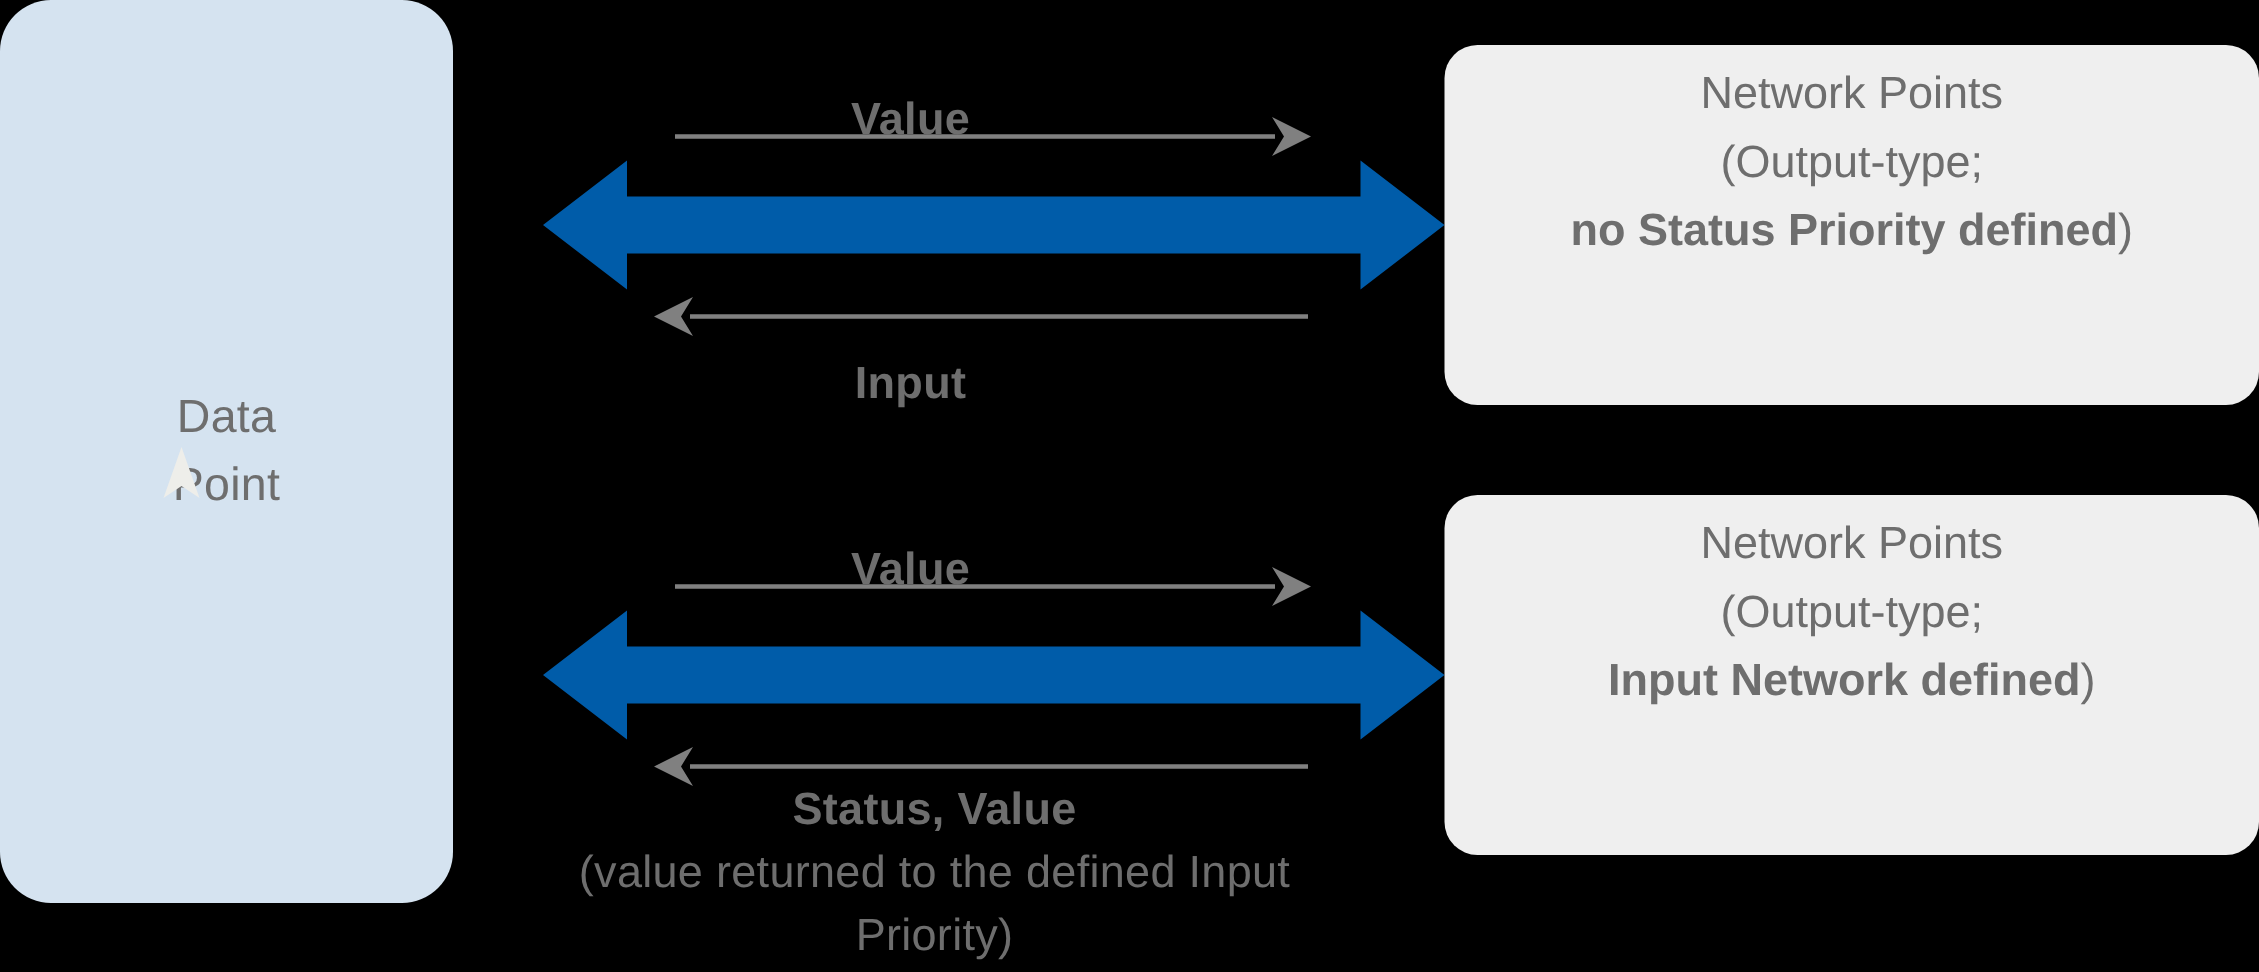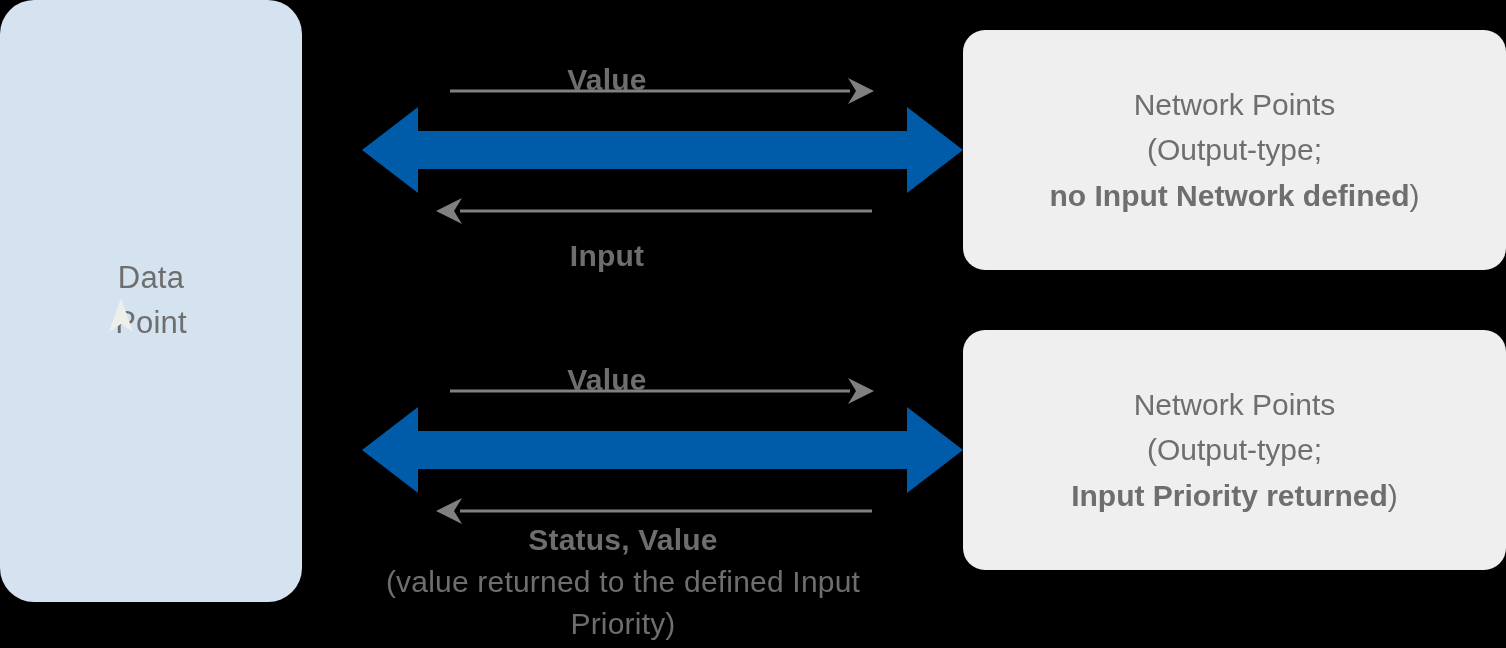--- a/index.html
+++ b/index.html
@@ -51,21 +51,20 @@
   }
 
   
   .np-box {
     position: absolute;
     left: 963px;
     width: 543px;
     background: #efefef;
     border-radius: 22px;
     display: flex;
-    align-items: center;
     justify-content: center;
     box-sizing: border-box;
     padding: 10px 24px;
   }
   .np-box-top    { top: 30px;  height: 240px; }
   .np-box-bottom { top: 330px; height: 240px; }
 
   .np-text {
     color: #6e6e6e;
     font-size: 30px;
@@ -185,25 +184,25 @@
       <span>Status, Value</span>
       <span class="conn-sub">(value returned to the
 defined Input Priority)</span>
     </div>
   </div>
 
   <div class="np-box np-box-top">
     <div class="np-text">
       <span>Network Points</span><br>
       <span>(Output-type;</span><br>
-      <span class="strong">no Input Network defined</span><span>)</span>
+      <span class="strong">no Status Priority defined</span><span>)</span>
     </div>
   </div>
 
   <div class="np-box np-box-bottom">
     <div class="np-text">
       <span>Network Points</span><br>
       <span>(Output-type;</span><br>
-      <span class="strong">Input Priority returned</span><span>)</span>
+      <span class="strong">Input Network defined</span><span>)</span>
     </div>
   </div>
 
 </div>
 
 </body></html>

